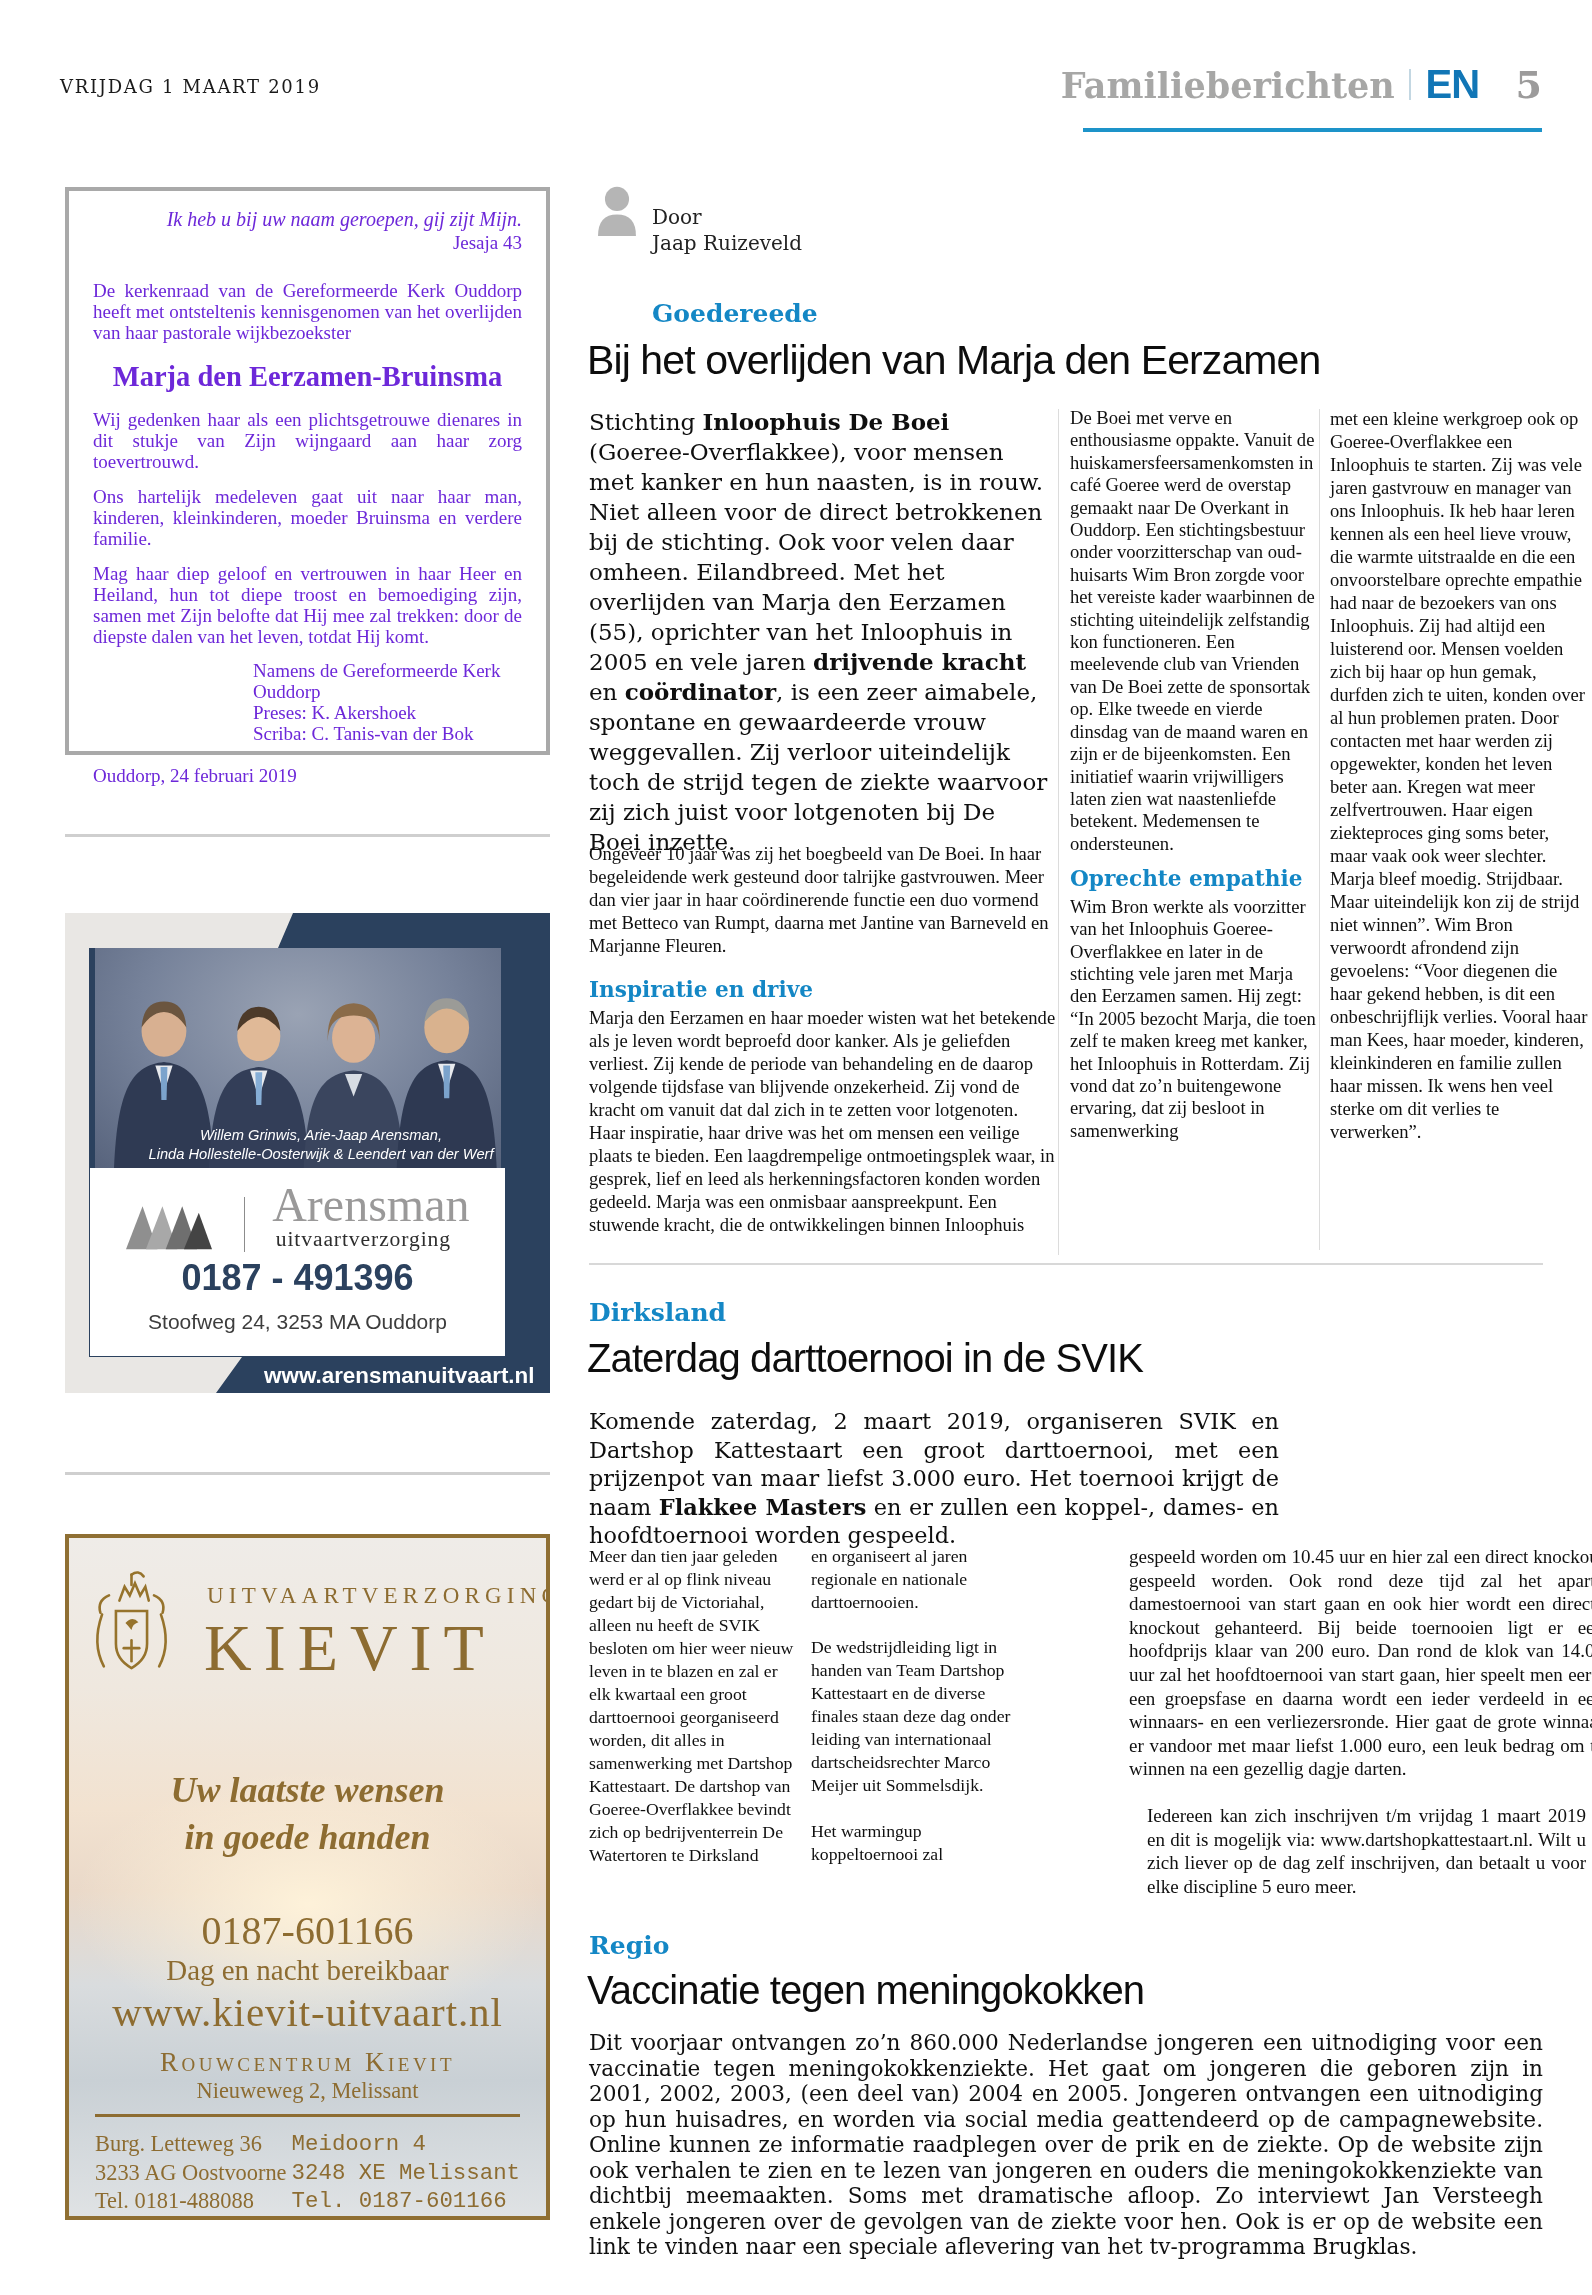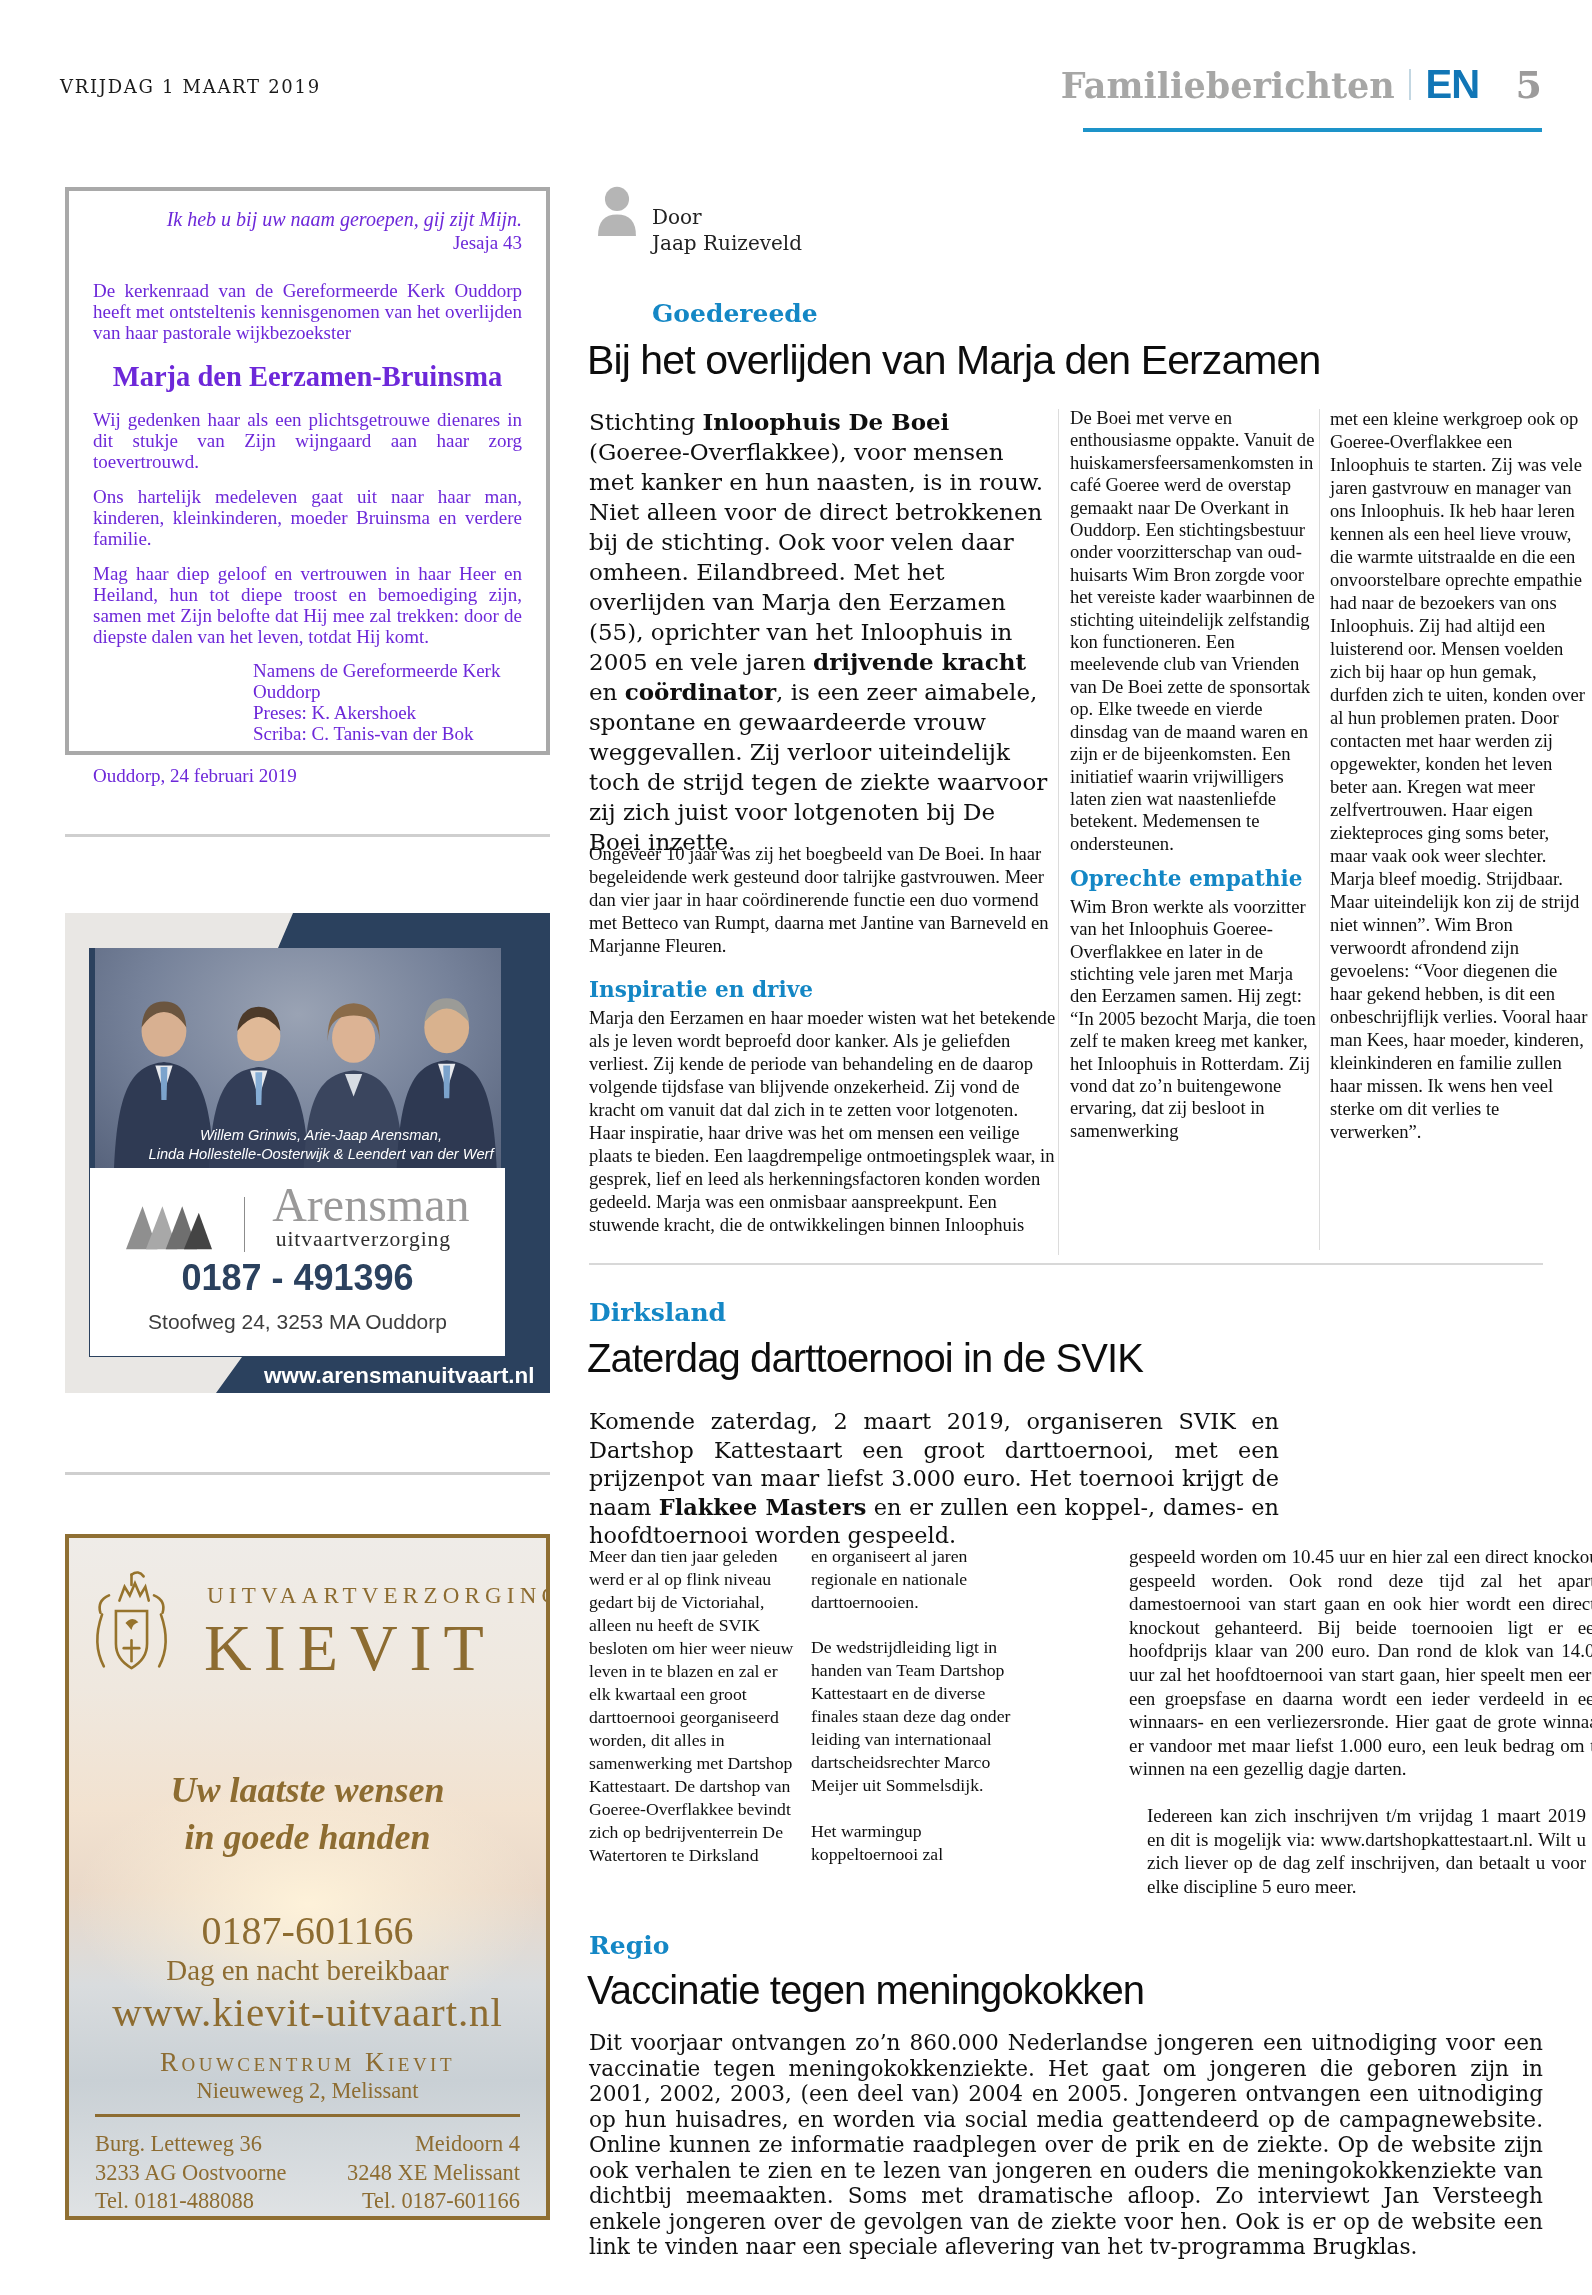--- a/index.html
+++ b/index.html
@@ -76,21 +76,21 @@
   .adK .ctr{position:absolute;left:0;width:100%;text-align:center;}
   .adK .slog{font-style:italic;font-weight:bold;font-size:36px;}
   .adK .phone{font-size:40px;}
   .adK .avail{font-size:29px;}
   .adK .www{font-size:41px;letter-spacing:0.9px;}
   .adK .rouw{font-size:27px;font-variant:small-caps;letter-spacing:3.5px;}
   .adK .nieuw{font-size:22.4px;}
   .adK .goldrule{position:absolute;left:26px;top:576px;width:425px;height:2.6px;background:#8d6c31;}
   .adK .addrrow{position:absolute;left:26px;top:592px;width:425px;display:flex;justify-content:space-between;
      font-size:22.4px;line-height:28.5px;}
-  .adK .addrR{text-align:right;}
+  .adK .addrR{font-family:Liberation Mono, monospace;}
 </style>
 </head>
 <body>
 
 <div class="page">
 
   <div class="abs date slab">VRIJDAG 1 MAART 2019</div>
 
   <div class="abs hdr-right">
     <span class="hdr-section slab">Familieberichten</span>

